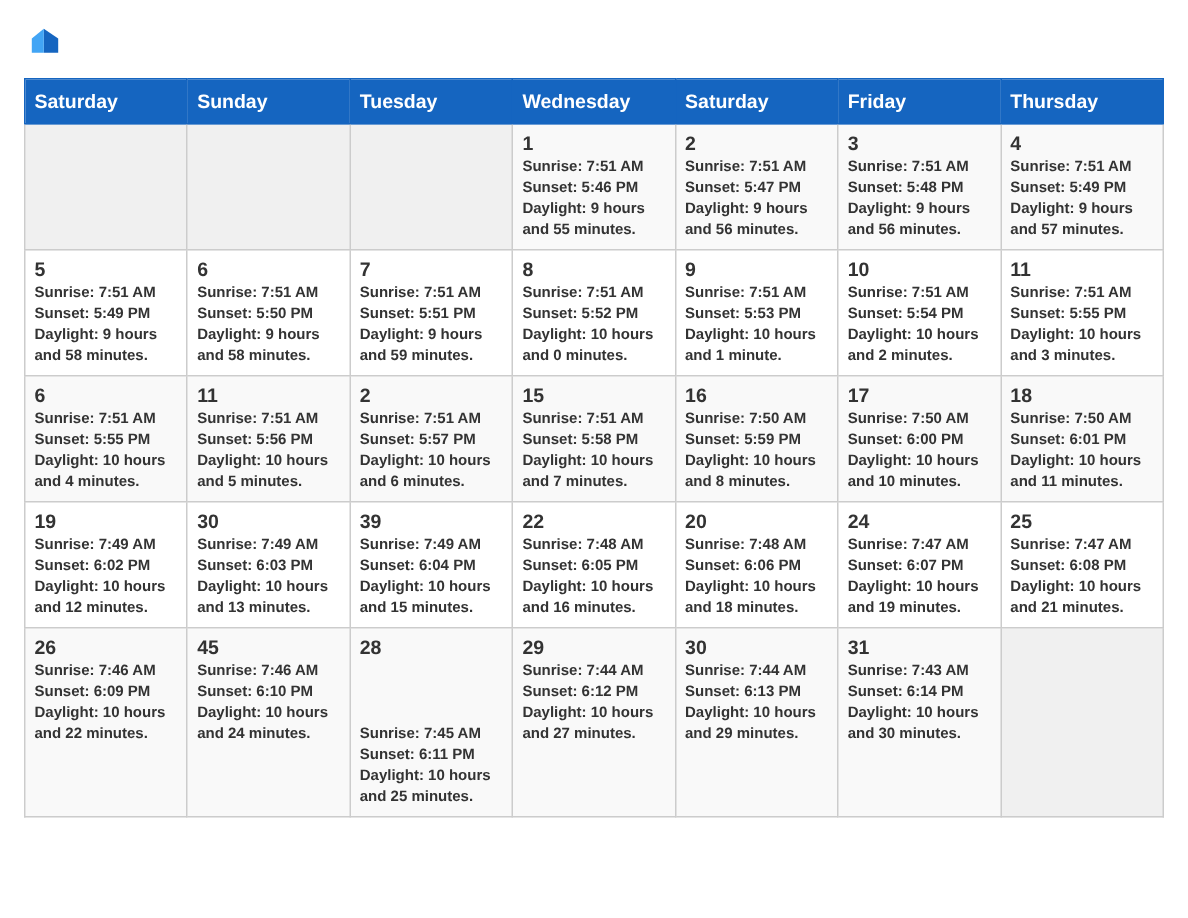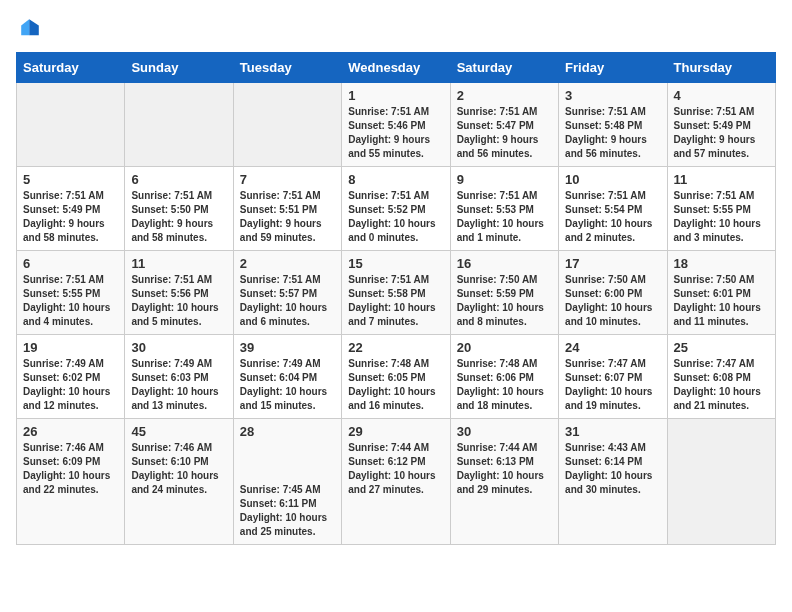--- a/index.html
+++ b/index.html
@@ -351,21 +351,21 @@
         </td>
         <td>
           <span class="day-number">30</span>
           <div class="day-info" style="white-space: pre-line;">Sunrise: 7:44 AM
 Sunset: 6:13 PM
 Daylight: 10 hours
 and 29 minutes.</div>
         </td>
         <td>
           <span class="day-number">31</span>
-          <div class="day-info" style="white-space: pre-line;">Sunrise: 4:43 AM
+          <div class="day-info" style="white-space: pre-line;">Sunrise: 7:43 AM
 Sunset: 6:14 PM
 Daylight: 10 hours
 and 30 minutes.</div>
         </td>
         <td class="empty-cell"></td>
       </tr>
     </tbody>
 </table>
 
 </body></html>

